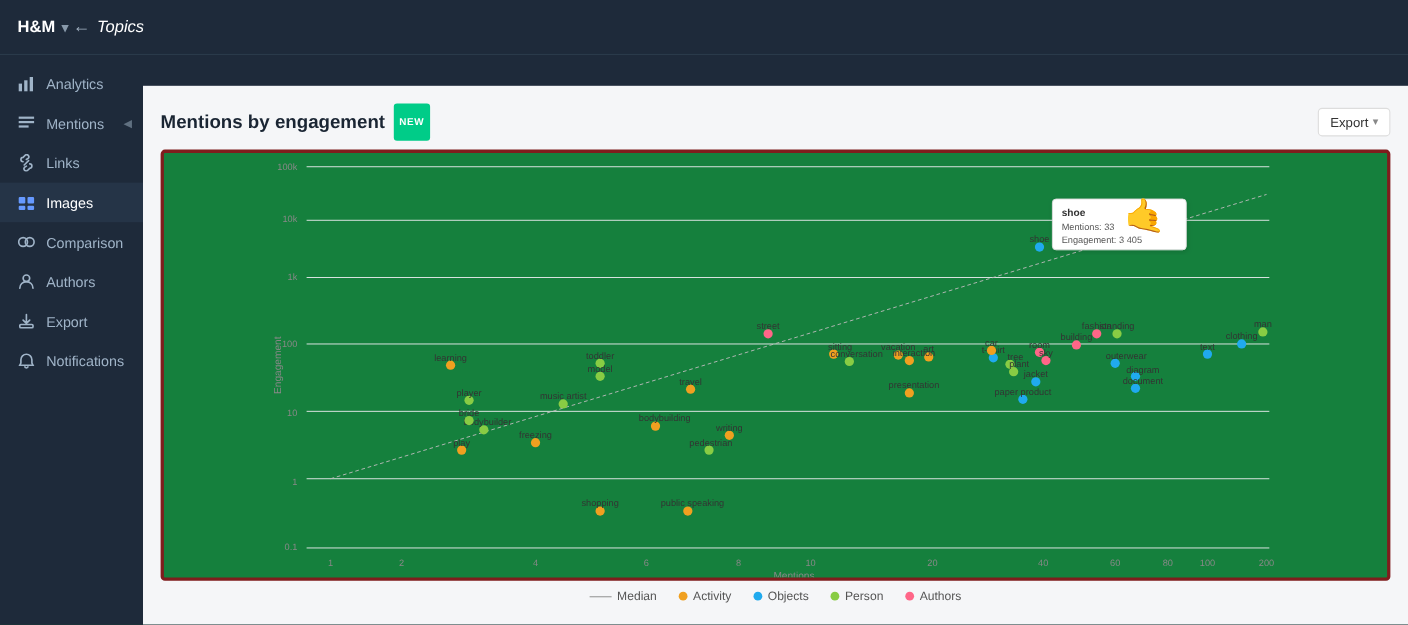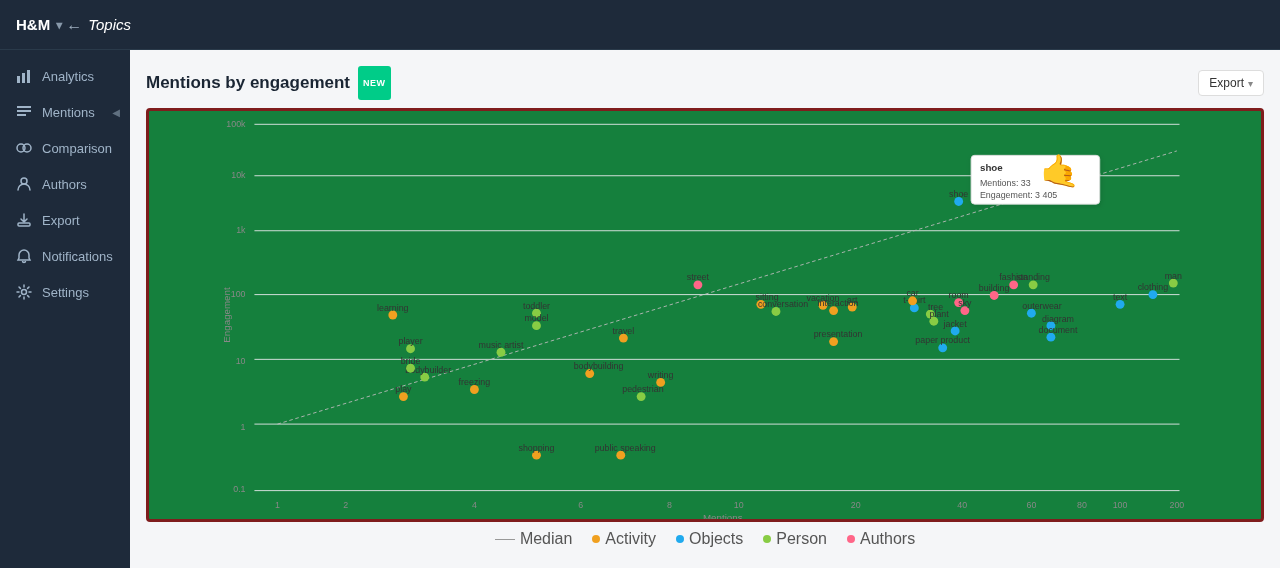--- a/index.html
+++ b/index.html
@@ -18,34 +18,34 @@
     .main-layout { display: flex; flex: 1; overflow: hidden; }
 
     
     .sidebar { width: 130px; background: #1e2a3a; display: flex; flex-direction: column; padding: 8px 0; flex-shrink: 0; }
     .sidebar-item { display: flex; align-items: center; gap: 10px; padding: 10px 16px; color: #a0b4c8; font-size: 13px; cursor: pointer; position: relative; }
     .sidebar-item.active { color: #fff; background: #253447; }
     .sidebar-item .icon { width: 16px; height: 16px; display: flex; align-items: center; justify-content: center; flex-shrink: 0; }
     .sidebar-item .chevron { position: absolute; right: 10px; font-size: 10px; color: #607080; }
 
     
-    .content { flex: 1; background: #f5f6f8; overflow: hidden; padding: 16px; display: flex; flex-direction: column; }
+    .content { flex: 1; background: #f5f6f8; overflow: hidden; padding: 16px; display: flex; flex-direction: column; margin-top: 28px; }
 
     
     .chart-header { display: flex; align-items: center; justify-content: space-between; margin-bottom: 8px; }
     .chart-title { font-size: 17px; font-weight: 600; color: #1a2533; display: flex; align-items: center; gap: 8px; }
     .new-badge { background: #00cc88; color: #fff; font-size: 9px; font-weight: 700; padding: 12px 5px; border-radius: 3px; letter-spacing: 0.5px; }
     .export-btn { background: #fff; border: 1px solid #ddd; border-radius: 4px; padding: 5px 10px; font-size: 12px; color: #333; cursor: pointer; display: flex; align-items: center; gap: 4px; }
     .export-btn .chevron { font-size: 10px; color: #888; }
 
     
     .chart-container { flex: 1; background: #15803d; border: 3px solid #7f1d1d; border-radius: 4px; position: relative; overflow: hidden; }
 
     
-    .legend { display: flex; justify-content: center; align-items: center; gap: 20px; padding: 8px 0 4px; font-size: 16px; color: #555; }
+    .legend { display: flex; justify-content: center; align-items: center; gap: 20px; padding: 8px 0 4px; font-size: 11px; color: #555; }
     .legend-item { display: flex; align-items: center; gap: 5px; }
     .legend-dot { width: 8px; height: 8px; border-radius: 50%; }
     .legend-line { width: 20px; height: 1px; background: #999; }
 
     
     .chart-svg { width: 100%; height: 100%; }
   </style>
 </head>
 <body>
 
@@ -82,20 +82,40 @@
             <rect x="1" y="6" width="14" height="2" fill="#a0b4c8"></rect>
             <rect x="1" y="10" width="9" height="2" fill="#a0b4c8"></rect>
           </svg>
         </span>
         <span>Mentions</span>
         <span class="chevron">◀</span>
       </div>
       <div class="sidebar-item">
         <span class="icon">
           <svg width="16" height="16" viewBox="0 0 16 16" fill="none">
+            <path d="M6 10l4-4M5 7a2 2 0 01-2-2 2 2 0 012-2l2-2a2 2 0 012.8 2.8L8 5" stroke="#a0b4c8" stroke-width="1.5" stroke-linecap="round"></path>
+            <path d="M11 9a2 2 0 012 2 2 2 0 01-2 2l-2 2a2 2 0 01-2.8-2.8L8 11" stroke="#a0b4c8" stroke-width="1.5" stroke-linecap="round"></path>
+          </svg>
+        </span>
+        <span>Links</span>
+      </div>
+      <div class="sidebar-item active">
+        <span class="icon">
+          <svg width="16" height="16" viewBox="0 0 16 16" fill="none">
+            <rect x="1" y="3" width="6" height="6" rx="1" fill="#6699ff"></rect>
+            <rect x="9" y="3" width="6" height="6" rx="1" fill="#6699ff"></rect>
+            <rect x="1" y="11" width="6" height="4" rx="1" fill="#6699ff"></rect>
+            <rect x="9" y="11" width="6" height="4" rx="1" fill="#6699ff"></rect>
+          </svg>
+        </span>
+        <span>Images</span>
+      </div>
+      <div class="sidebar-item">
+        <span class="icon">
+          <svg width="16" height="16" viewBox="0 0 16 16" fill="none">
             <circle cx="5" cy="8" r="4" stroke="#a0b4c8" stroke-width="1.5"></circle>
             <circle cx="11" cy="8" r="4" stroke="#a0b4c8" stroke-width="1.5"></circle>
           </svg>
         </span>
         <span>Comparison</span>
       </div>
       <div class="sidebar-item">
         <span class="icon">
           <svg width="16" height="16" viewBox="0 0 16 16" fill="none">
             <circle cx="8" cy="5" r="3" stroke="#a0b4c8" stroke-width="1.5"></circle>
@@ -114,29 +134,20 @@
         <span>Export</span>
       </div>
       <div class="sidebar-item">
         <span class="icon">
           <svg width="16" height="16" viewBox="0 0 16 16" fill="none">
             <path d="M8 2a5 5 0 00-5 5v3l-1 2h12l-1-2V7a5 5 0 00-5-5z" stroke="#a0b4c8" stroke-width="1.5"></path>
             <path d="M6.5 13a1.5 1.5 0 003 0" stroke="#a0b4c8" stroke-width="1.5"></path>
           </svg>
         </span>
         <span>Notifications</span>
-      </div>
-      <div class="sidebar-item">
-        <span class="icon">
-          <svg width="16" height="16" viewBox="0 0 16 16" fill="none">
-            <circle cx="8" cy="8" r="2.5" stroke="#a0b4c8" stroke-width="1.5"></circle>
-            <path d="M8 1v2M8 13v2M1 8h2M13 8h2M3 3l1.4 1.4M11.6 11.6L13 13M3 13l1.4-1.4M11.6 4.4L13 3" stroke="#a0b4c8" stroke-width="1.5" stroke-linecap="round"></path>
-          </svg>
-        </span>
-        <span>Settings</span>
       </div>
     </nav>
 
     <div class="content">
       <div class="chart-header">
         <div class="chart-title">
           <span>Mentions by engagement</span>
           <span class="new-badge">NEW</span>
         </div>
         <button class="export-btn">

